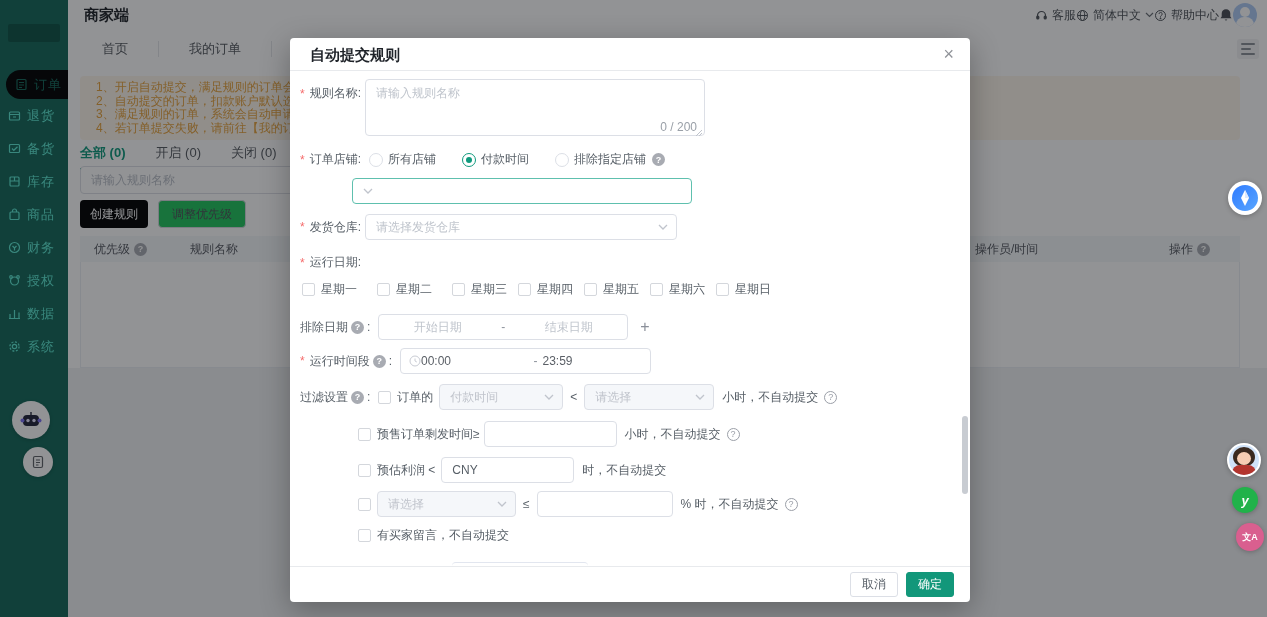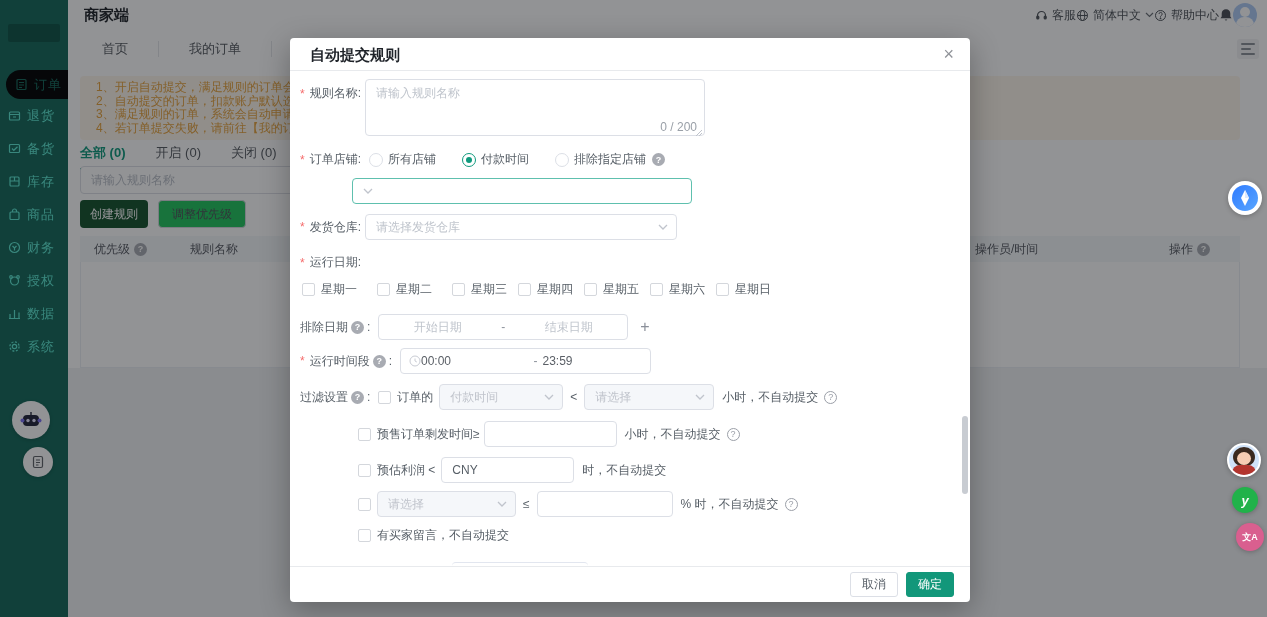--- a/index.html
+++ b/index.html
@@ -35,21 +35,21 @@
   .hamb i:nth-child(2){width:10px}
 
   
   .panel{position:absolute;left:68px;right:0;top:68px;height:300px;background:#fff;z-index:1}
   .notice{position:absolute;left:12px;right:27px;top:8px;background:#fdf6ec;border-radius:4px;padding:5px 16px;color:#e6a23c;line-height:13.5px;font-size:12px}
   .subtabs{position:absolute;left:12px;top:76px;display:flex;gap:30px;font-size:13px;color:#565b61}
   .subtab{cursor:pointer;padding-bottom:6px}
   .subtab.active{color:#0f9a7d;font-weight:bold;border-bottom:2px solid #0f9a7d}
   .srch{position:absolute;left:12px;top:98px;width:250px;height:28px;border:1px solid #dcdfe6;border-radius:4px;padding:0 10px;font-size:12px;color:#333;background:#fff;outline:none}
   .srch::placeholder{color:#b9bec7}
-  .btn-create{position:absolute;left:12px;top:132px;width:68px;height:28px;background:#14532d;color:#fff;border:none;border-radius:4px;font-size:12px;cursor:pointer}
+  .btn-create{position:absolute;left:12px;top:132px;width:68px;height:28px;background:#000000;color:#fff;border:none;border-radius:4px;font-size:12px;cursor:pointer}
   .btn-adjust{position:absolute;left:90px;top:132px;width:88px;height:28px;background:#22c55e;color:#4e5359;border:1px solid #d4d7dc;border-radius:4px;font-size:12px;cursor:pointer}
   .thead{position:absolute;left:12px;right:27px;top:168px;height:26px;background:#f5f7fa;color:#555a61;font-size:12px}
   .th{position:absolute;top:0;height:26px;display:flex;align-items:center;gap:4px}
   .tbody{position:absolute;left:12px;right:27px;top:194px;height:106px;background:#fff;border:1px solid #ebeef5;border-top:none}
 
   
   .qf{display:inline-flex;width:13px;height:13px;border-radius:50%;background:#a8abb2;color:#fff;font-size:9px;font-weight:bold;align-items:center;justify-content:center;flex:0 0 auto}
   .qo{display:inline-flex;width:13px;height:13px;border-radius:50%;border:1px solid #9b9fa8;color:#9b9fa8;font-size:9px;align-items:center;justify-content:center;flex:0 0 auto}
 
   

